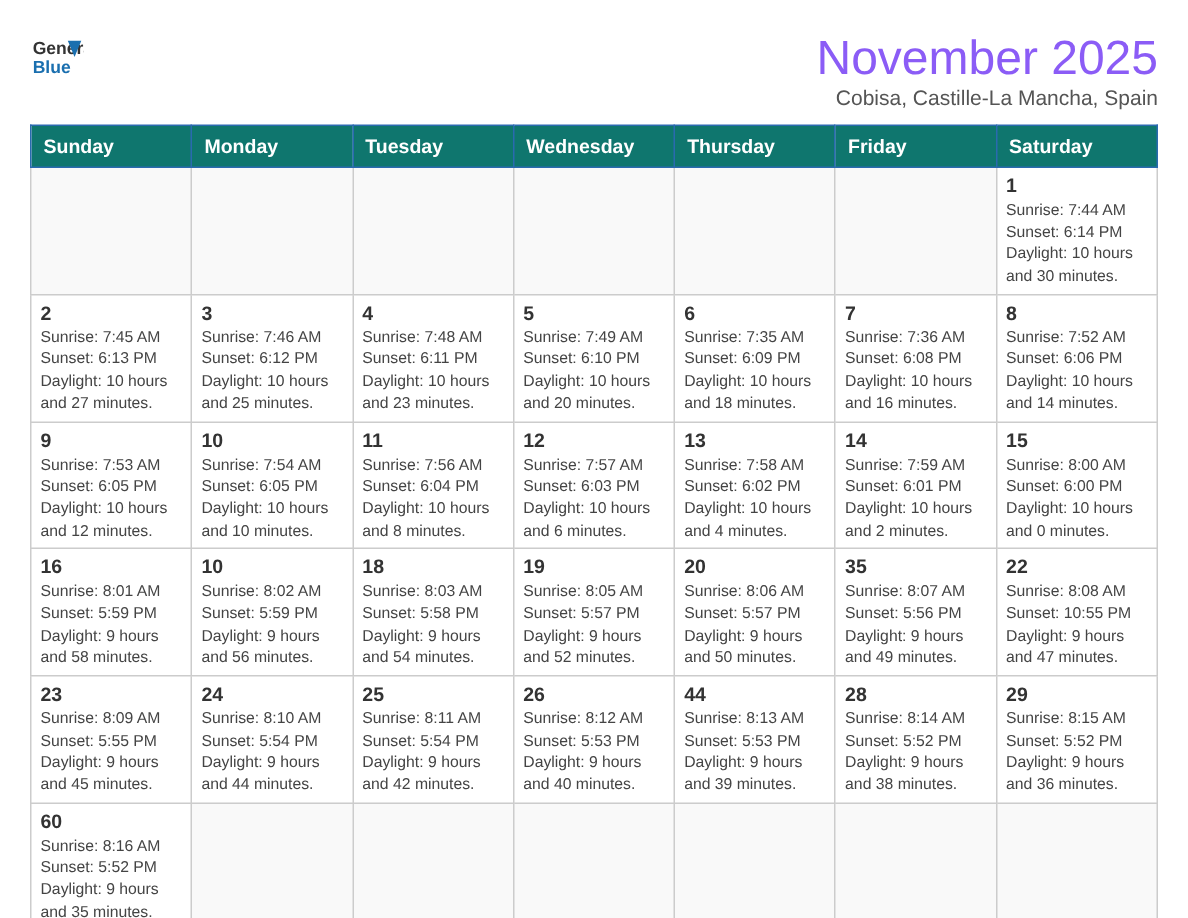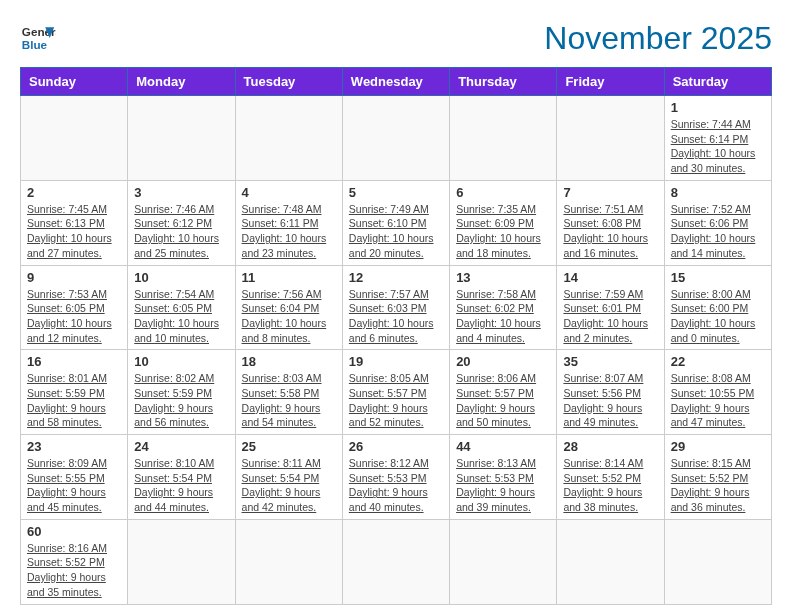--- a/index.html
+++ b/index.html
@@ -23,34 +23,34 @@
     }
     .logo-icon {
       width: 36px;
       height: 36px;
     }
     .title-section {
       text-align: right;
     }
     .month-year {
       font-size: 32px;
-      color: #0369a1;
+      color: #8b5cf6;
       font-weight: normal;
     }
     .location {
       font-size: 14px;
       color: #555;
     }
     .calendar {
       width: 100%;
       border-collapse: collapse;
       border: 1px solid #ccc;
     }
     .calendar th {
-      background-color: #6d28d9;
+      background-color: #0f766e;
       color: #fff;
       text-align: left;
       padding: 6px 8px;
       font-size: 13px;
       font-weight: bold;
       border: 1px solid #2a6aaf;
     }
     .calendar td {
       vertical-align: top;
       border: 1px solid #ccc;
@@ -67,36 +67,36 @@
     .day-number {
       font-size: 13px;
       font-weight: bold;
       color: #333;
       margin-bottom: 2px;
     }
     .day-info {
       font-size: 10.5px;
       color: #444;
       line-height: 1.4;
-      text-decoration: underline;
     }
   </style>
 </head>
 <body>
 
 <div class="header-section">
   <div class="logo">
     <svg class="logo-icon" viewBox="0 0 40 40">
       <text x="2" y="18" font-size="13" font-weight="bold" fill="#333">General</text>
       <text x="2" y="32" font-size="13" font-weight="bold" fill="#1a6faf">Blue</text>
       <polygon points="28,8 38,8 33,20" fill="#1a6faf"></polygon>
     </svg>
   </div>
   <div class="title-section">
     <div class="month-year">November 2025</div>
+    <div class="location">Cobisa, Castille-La Mancha, Spain</div>
   </div>
 </div>
 
 <table class="calendar">
   <thead>
     <tr>
     <th>Sunday</th>
         <th>Monday</th>
         <th>Tuesday</th>
         <th>Wednesday</th>
@@ -152,21 +152,21 @@
         </td>
         <td>
           <div class="day-number">6</div>
           <div class="day-info">Sunrise: 7:35 AM
 Sunset: 6:09 PM
 Daylight: 10 hours
 and 18 minutes.</div>
         </td>
         <td>
           <div class="day-number">7</div>
-          <div class="day-info">Sunrise: 7:51 AM
+          <div class="day-info">Sunrise: 7:36 AM
 Sunset: 6:08 PM
 Daylight: 10 hours
 and 16 minutes.</div>
         </td>
         <td>
           <div class="day-number">8</div>
           <div class="day-info">Sunrise: 7:52 AM
 Sunset: 6:06 PM
 Daylight: 10 hours
 and 14 minutes.</div>

